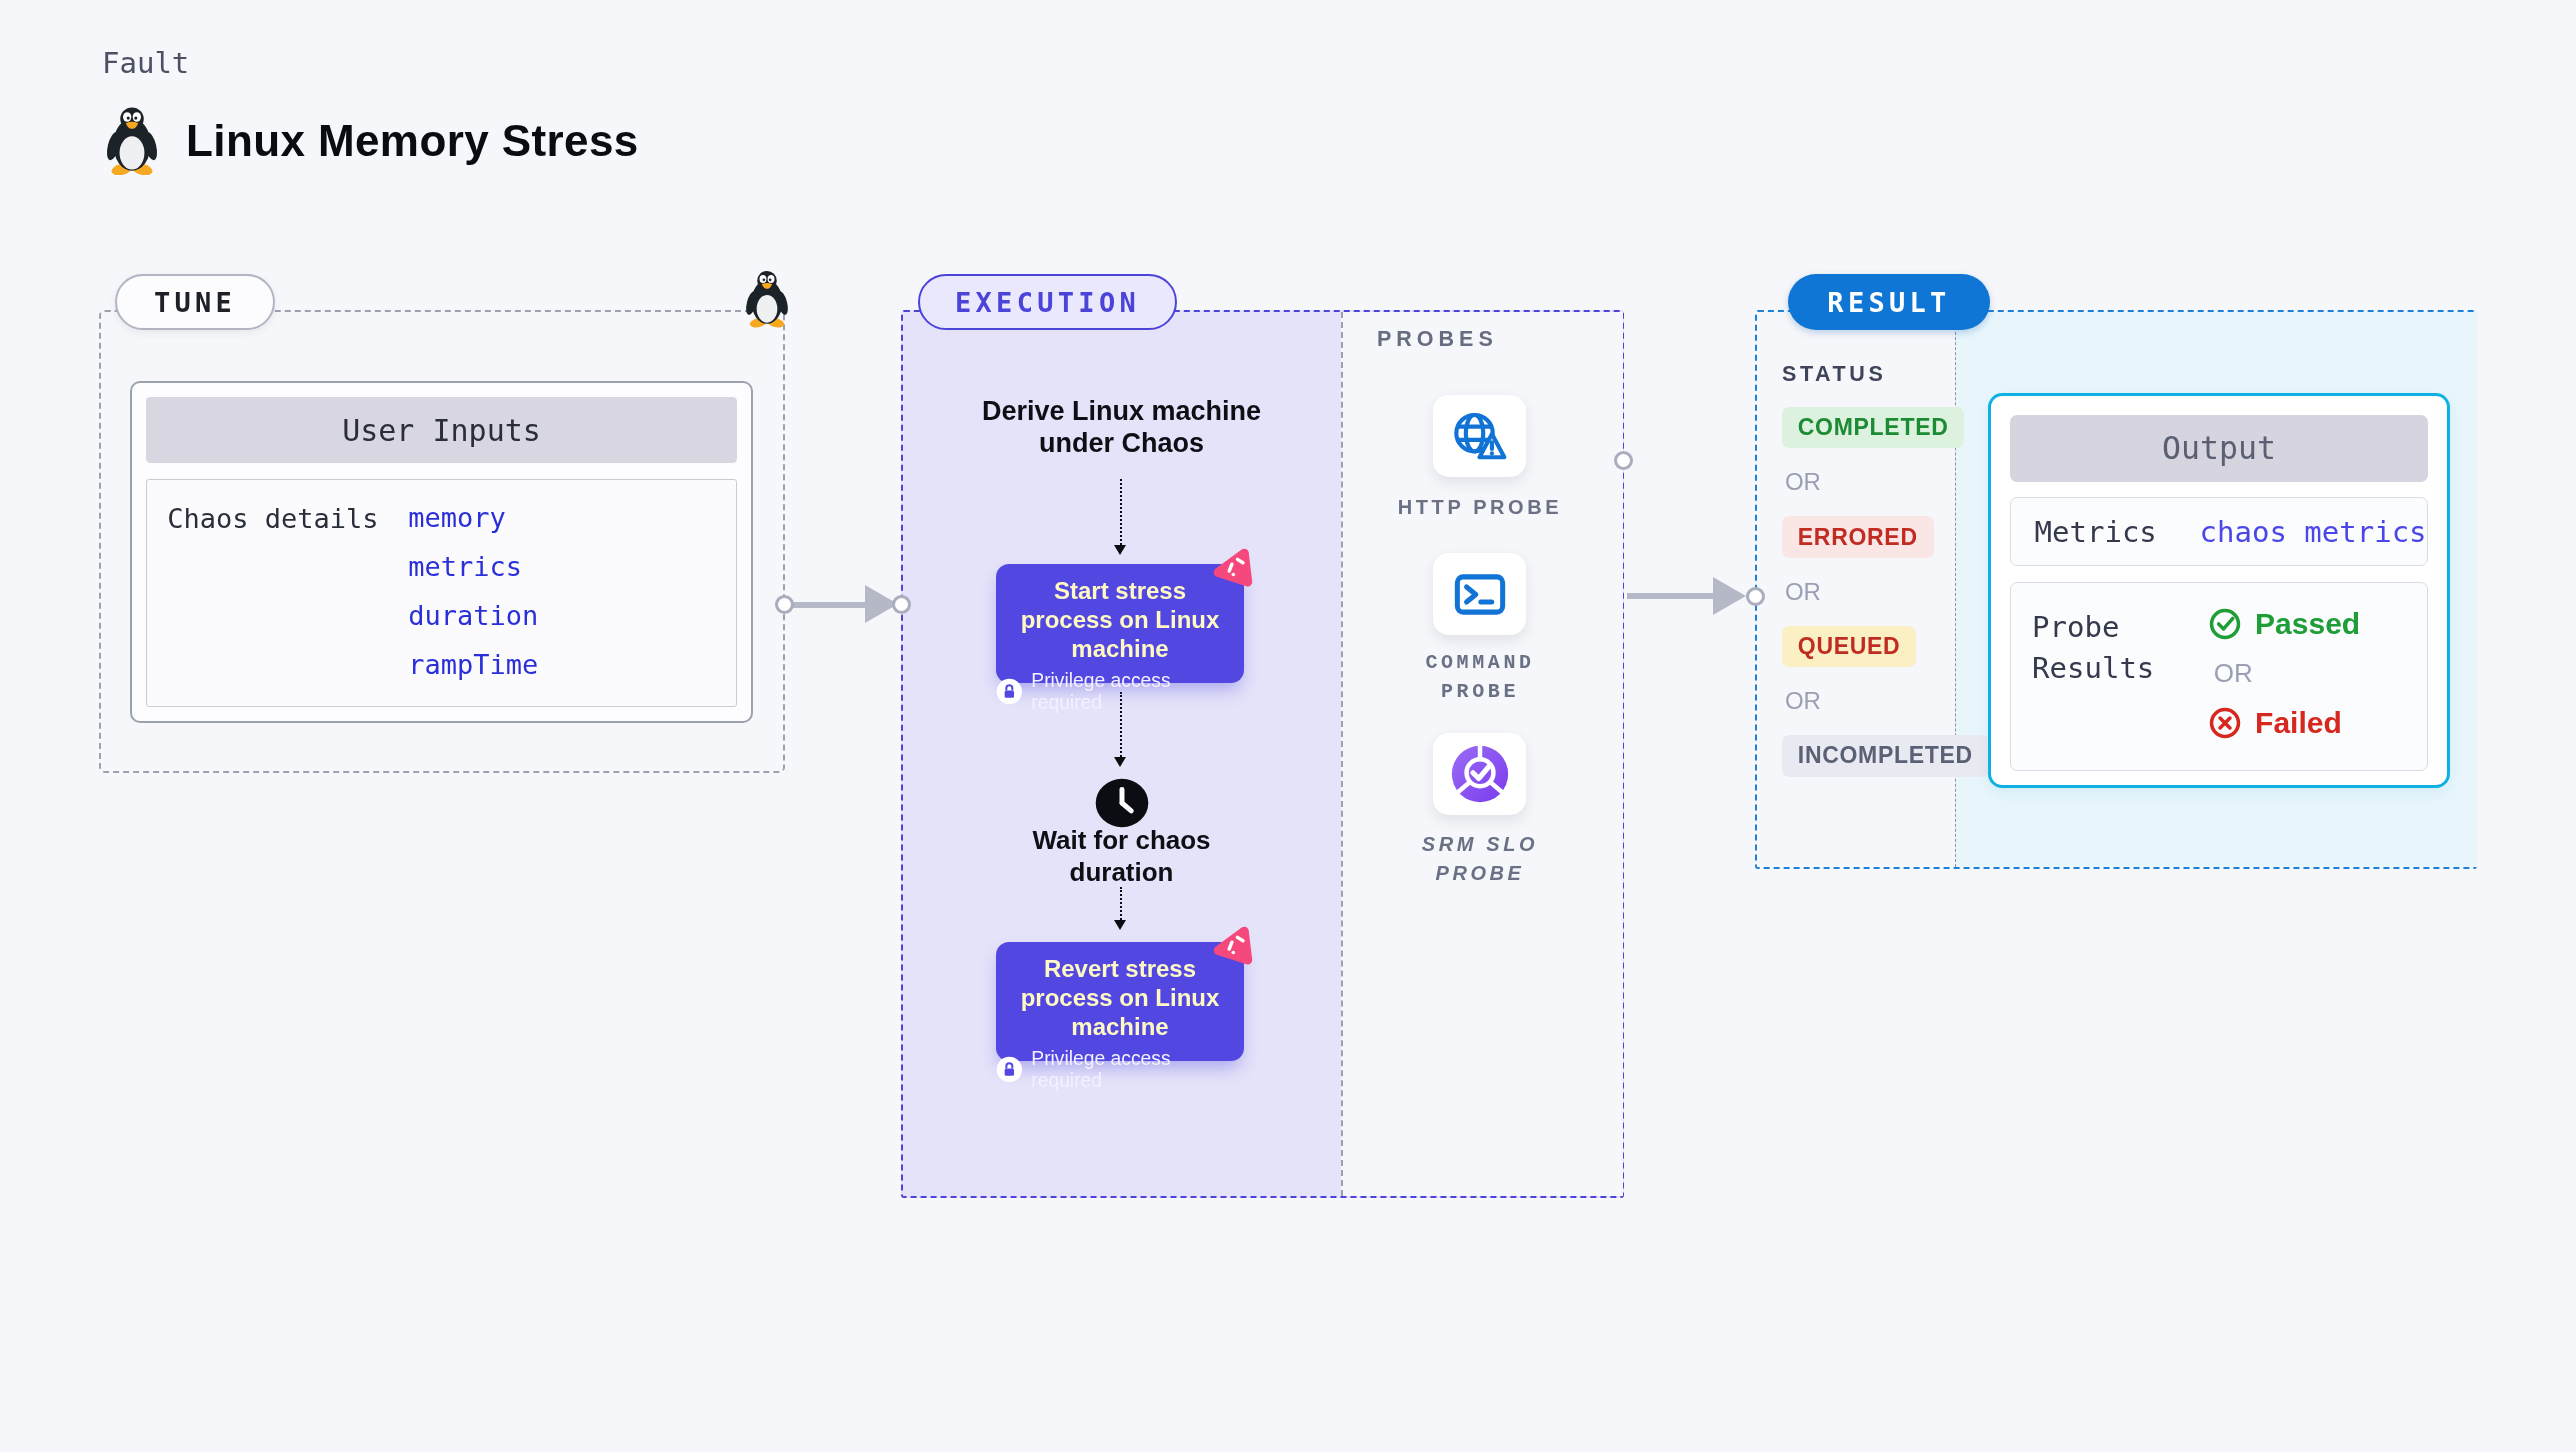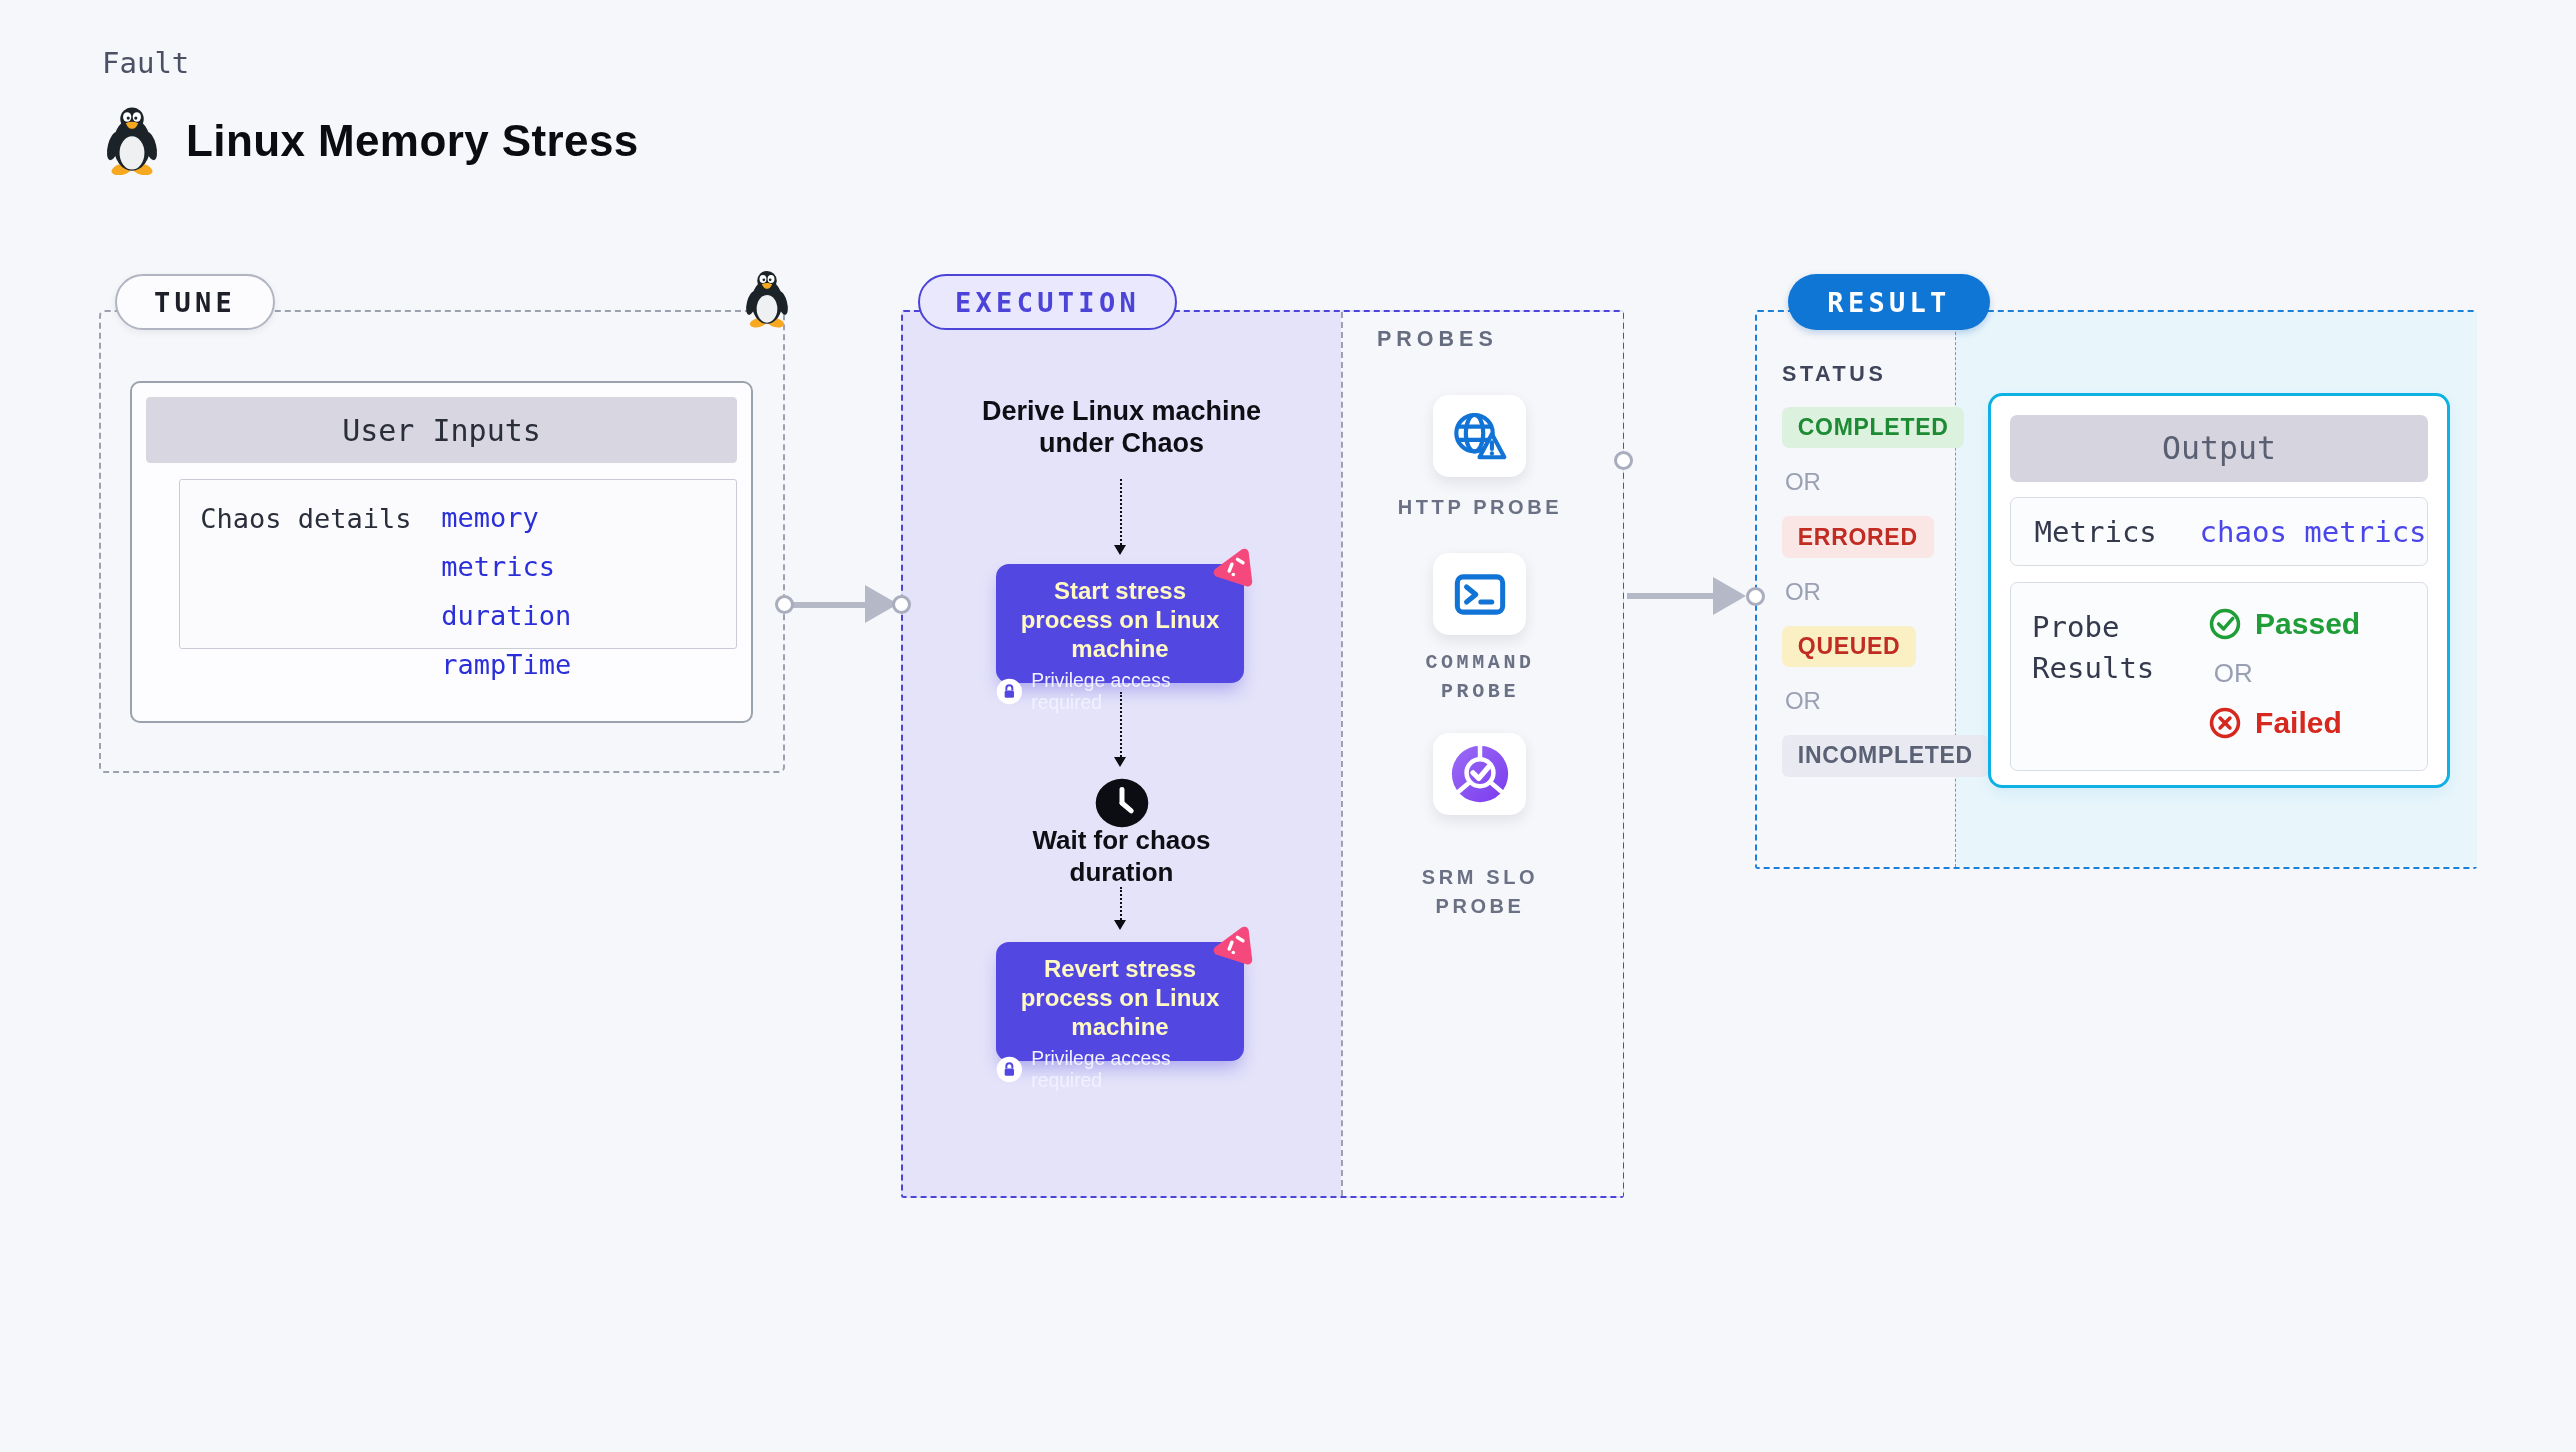--- a/index.html
+++ b/index.html
@@ -41,21 +41,21 @@
   .pill.tune{left:115px;top:274px;width:160px;height:56px;background:#fcfcfe;border:2.1px solid #b1b5c2;color:#1d2029;box-shadow:0 2.9px 7.2px rgba(60,60,90,.08);}
   .pill.exec{left:918px;top:274px;width:259px;height:56px;background:#e9e8fc;border:2.9px solid var(--indigo);color:var(--indigo);}
   .pill.result{left:1788px;top:274px;width:202px;height:56px;background:var(--blue-pill);color:#fff;box-shadow:0 2.9px 7.2px rgba(20,90,180,.25);}
 
   
   .tune-box{position:absolute;left:99px;top:310px;width:686px;height:463px;border:2.1px dashed var(--gray-dash);border-radius:5.7px;}
   .tune-tux{position:absolute;left:744px;top:269px;z-index:7;}
   .ui-card{position:absolute;left:130px;top:381px;width:623px;height:342px;background:#fdfdff;border:2.9px solid #9aa2ad;border-radius:10px;padding:14.3px;z-index:2;}
   .ui-header{height:66px;background:#d8d7e1;border-radius:4.3px;display:flex;align-items:center;justify-content:center;
              font-size:30px;color:var(--mono-ink);}
-  .ui-body{position:relative;margin-top:15.8px;height:170px;background:#fbfbfd;border:1.4px solid #c9ccd5;border-radius:2.9px;margin-left:33px;}
+  .ui-body{position:relative;margin-top:15.8px;height:228px;background:#fbfbfd;border:1.4px solid #c9ccd5;border-radius:2.9px;}
   .ui-row-label{position:absolute;left:20px;top:23px;font-size:27px;color:var(--mono-ink);}
   .ui-values{position:absolute;left:261px;top:23px;display:flex;flex-direction:column;gap:20px;}
   .ui-values span{font-size:27px;color:var(--value-blue);line-height:29px;}
 
   
   .exec-box{position:absolute;left:901px;top:310px;width:723px;height:888px;background:var(--lavender);
             border:2.9px dashed var(--indigo);border-radius:2.9px;}
   .probes-zone{position:absolute;left:438px;top:0;width:282px;height:100%;background:var(--bg);border-left:2.1px dashed var(--gray-dash);}
   .probes-label{position:absolute;left:1377px;top:327px;font-size:21.5px;font-weight:700;letter-spacing:5px;color:#666d80;z-index:3;}
 
@@ -277,21 +277,21 @@
         </linearGradient>
       </defs>
       <circle cx="50" cy="50" r="44" fill="url(#slograd)"></circle>
       <line x1="50" y1="5" x2="50" y2="29" stroke="#fff" stroke-width="7"></line>
       <line x1="15" y1="79" x2="36" y2="61" stroke="#fff" stroke-width="7"></line>
       <line x1="85" y1="79" x2="64" y2="61" stroke="#fff" stroke-width="7"></line>
       <circle cx="50" cy="48" r="21" fill="none" stroke="#fff" stroke-width="7"></circle>
       <path d="M39 48 L48 57 L66 36" fill="none" stroke="#fff" stroke-width="8" stroke-linecap="round" stroke-linejoin="round"></path>
     </svg>
   </div>
-  <div class="probe-label" style="top:863px;">SRM SLO PROBE</div>
+  <div class="probe-label" style="top:830px;font-style:italic;">SRM SLO PROBE</div>
 
   <div class="node" style="left:1614px;top:451px;"></div>
 
   <div class="h-line" style="left:1627px;top:593px;width:92px;"></div>
   <div class="h-head" style="left:1713px;top:577px;"></div>
   <div class="node" style="left:1746px;top:587px;"></div>
 
   <div class="result-box">
     <div class="cyan-zone"></div>
   </div>

